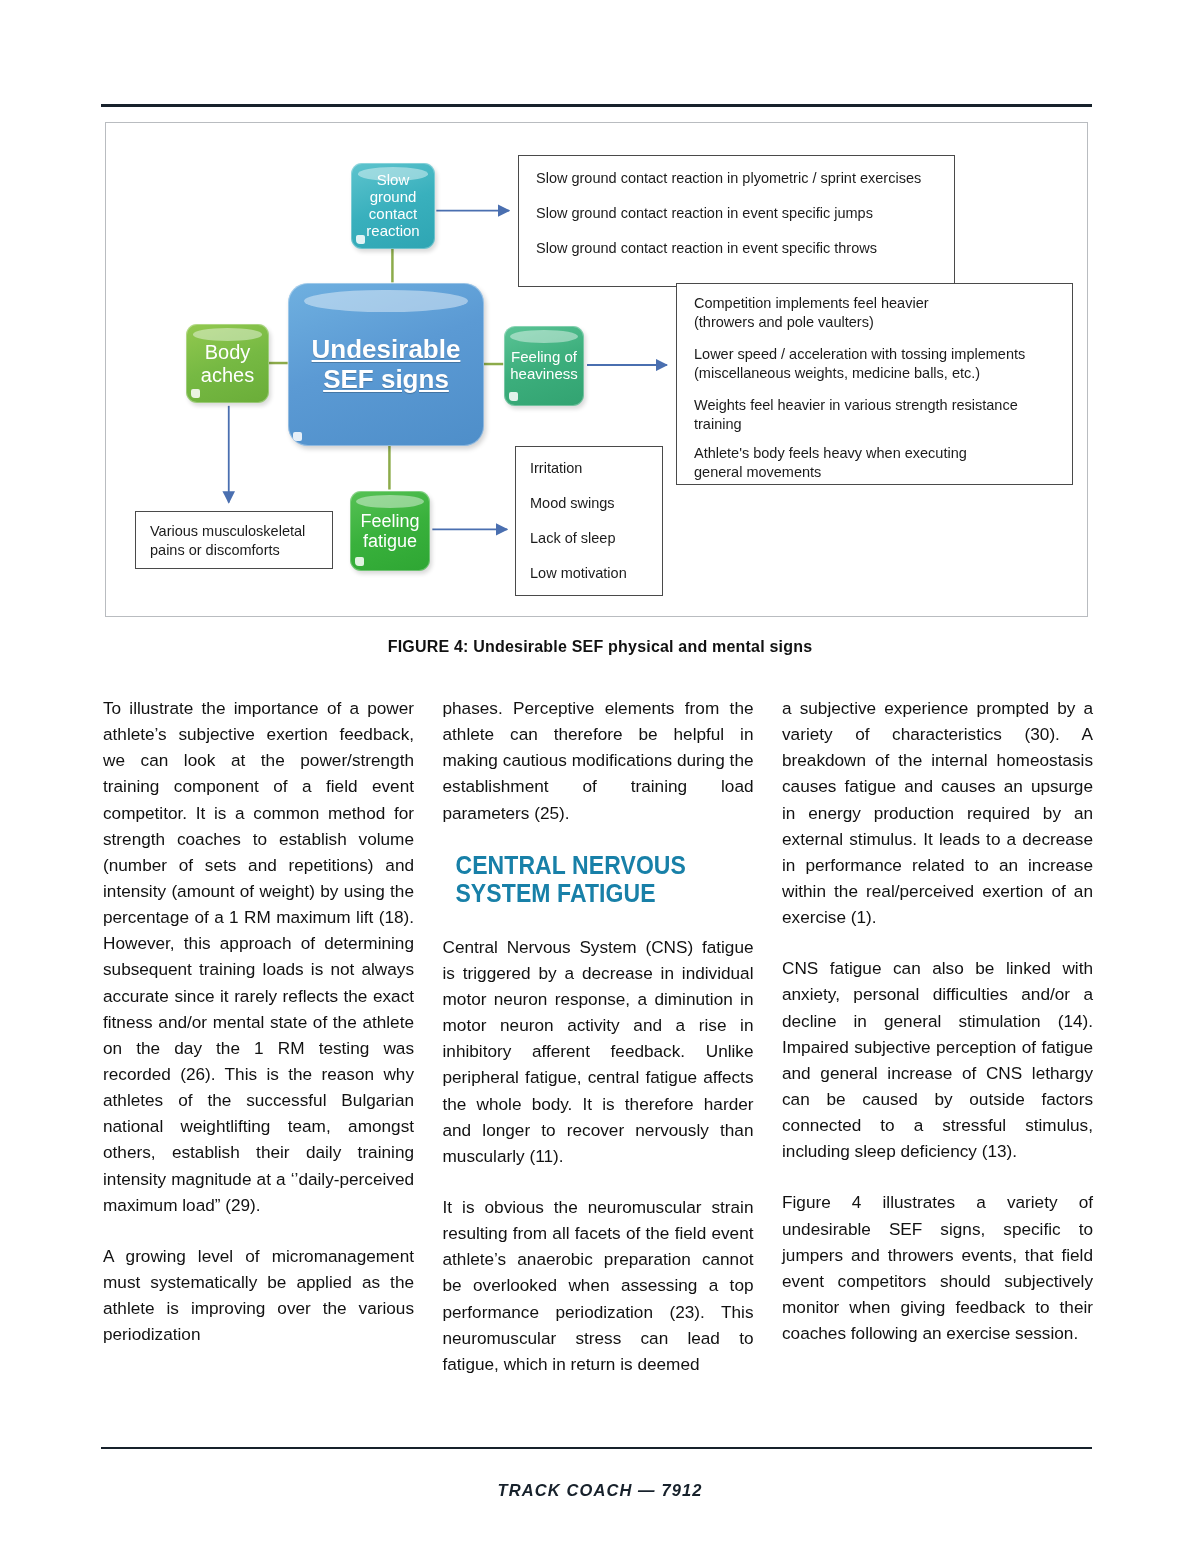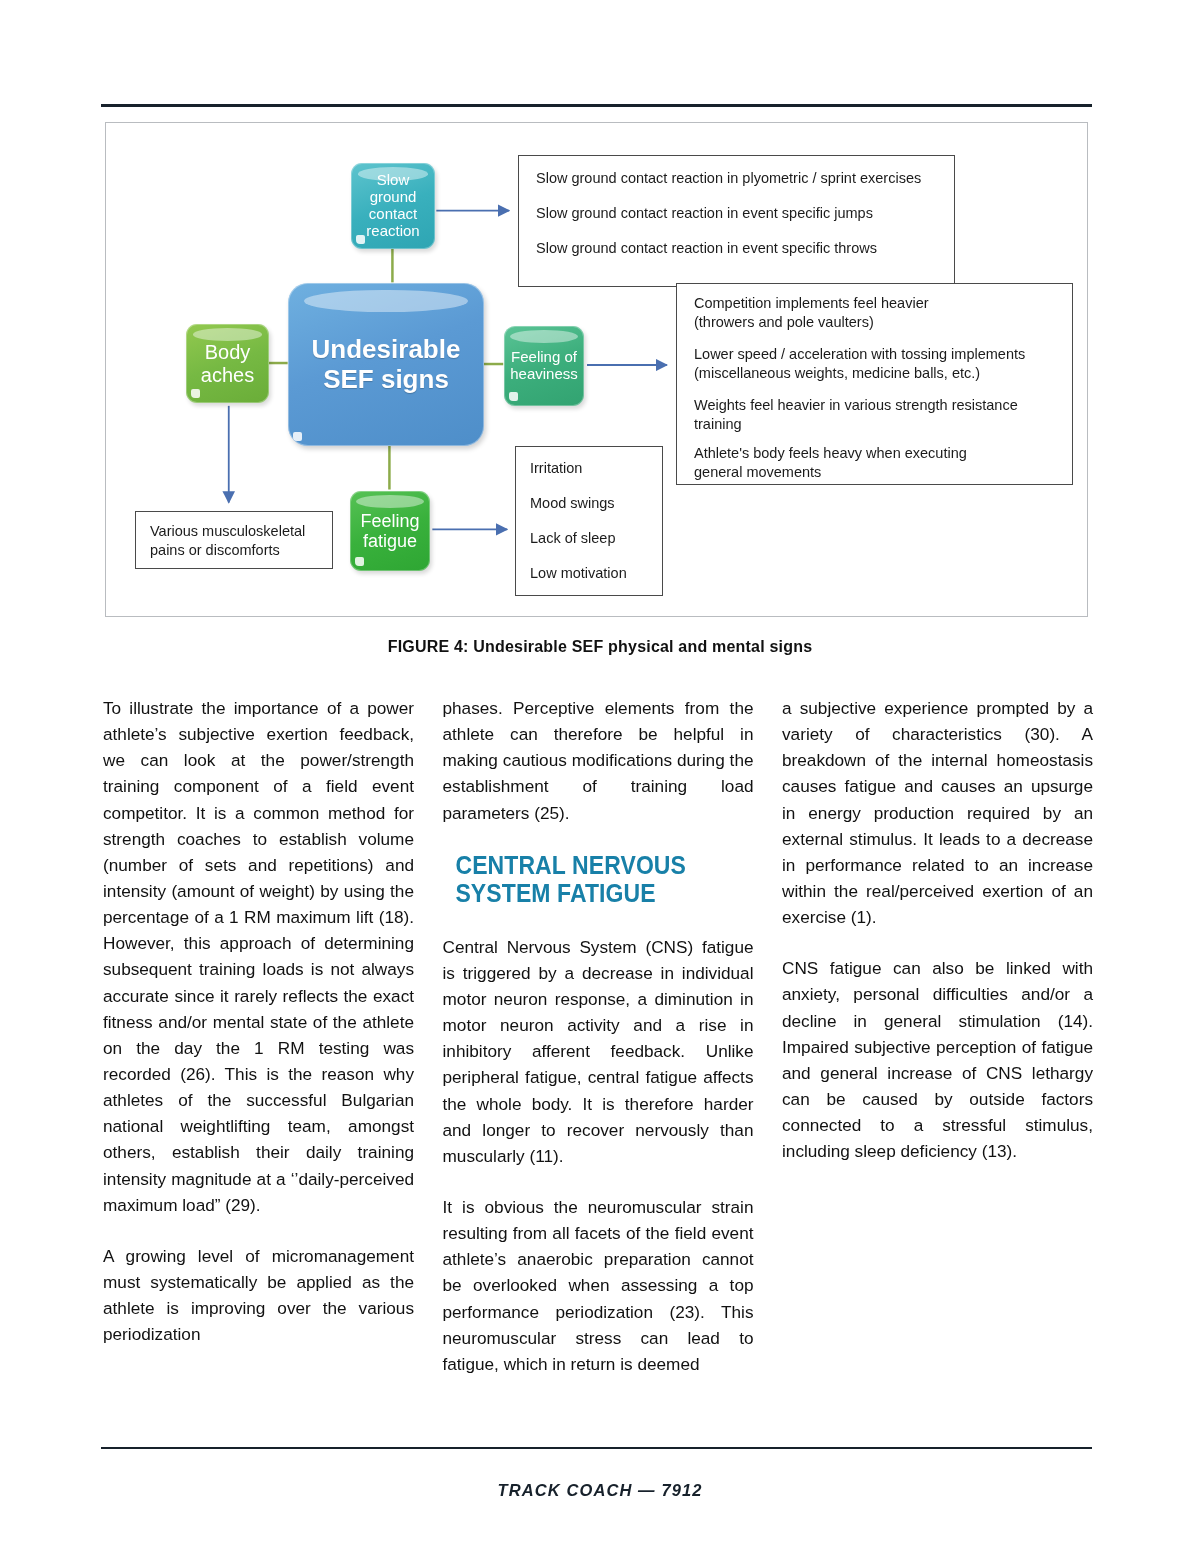--- a/index.html
+++ b/index.html
@@ -103,20 +103,21 @@
     left: 182px;
     top: 160px;
     width: 196px;
     height: 163px;
     font-size: 26px;
     font-weight: bold;
     background: linear-gradient(160deg,#6fb0e0 0%,#5b9ad4 45%,#4e8ec9 100%);
     box-shadow: inset 0 0 0 1px rgba(255,255,255,0.35), 2px 3px 5px rgba(0,0,0,0.18);
     text-shadow: 0 1px 1px rgba(0,0,0,0.22);
     border-radius: 20px;
+    text-decoration: underline;
   }
   #node-center::before { height: 14%; top: 4%; }
 
   #node-slow {
     left: 245px;
     top: 40px;
     width: 84px;
     height: 86px;
     font-size: 15px;
     background: linear-gradient(160deg,#5ec4ce 0%,#39b0bd 50%,#2ea5b3 100%);
@@ -335,20 +336,21 @@
         <span>CENTRAL NERVOUS</span><br>
         <span>SYSTEM FATIGUE</span>
       </h2>
       <p>Central Nervous System (CNS) fatigue is triggered by a decrease in individual motor neuron response, a diminution in motor neuron activity and a rise in inhibitory afferent feedback. Unlike peripheral fatigue, central fatigue affects the whole body. It is therefore harder and longer to recover nervously than muscularly (11).</p>
       <p>It is obvious the neuromuscular strain resulting from all facets of the field event athlete’s anaerobic preparation cannot be overlooked when assessing a top performance periodization (23). This neuromuscular stress can lead to fatigue, which in return is deemed</p>
     </div>
 
     <div class="col">
       <p>a subjective experience prompted by a variety of characteristics (30). A breakdown of the internal homeostasis causes fatigue and causes an upsurge in energy production required by an external stimulus. It leads to a decrease in performance related to an increase within the real/perceived exertion of an exercise (1).</p>
       <p>CNS fatigue can also be linked with anxiety, personal difficulties and/or a decline in general stimulation (14). Impaired subjective perception of fatigue and general increase of CNS lethargy can be caused by outside factors connected to a stressful stimulus, including sleep deficiency (13).</p>
+      <p>Figure 4 illustrates a variety of undesirable SEF signs, specific to jumpers and throwers events, that field event competitors should subjectively monitor when giving feedback to their coaches following an exercise session.</p>
     </div>
 
   </div>
 
   <div class="rule-bottom"></div>
   <div class="footer">TRACK COACH — 7912</div>
 
 </div>
 
 </body></html>

